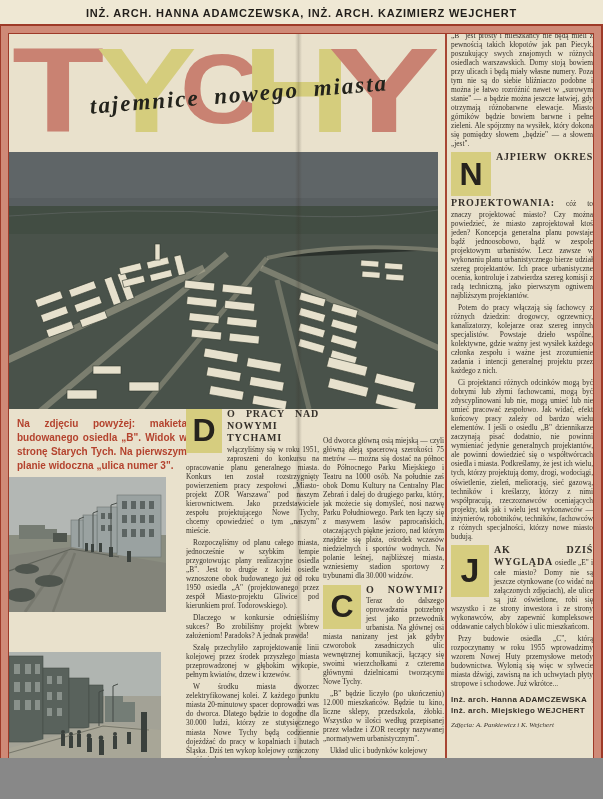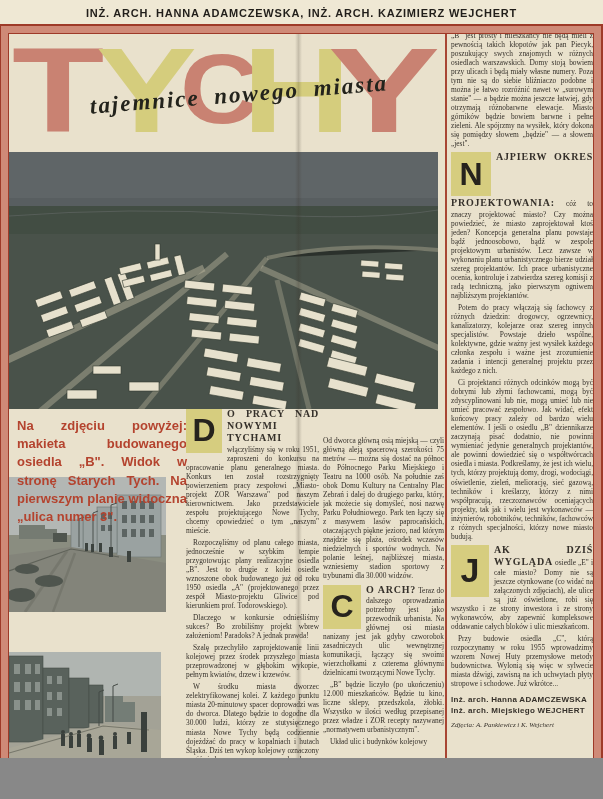--- a/index.html
+++ b/index.html
@@ -30,21 +30,21 @@
   .script{position:absolute;left:38px;top:82px;width:402px;z-index:3;transform:rotate(-4.5deg);
       font-family:"Liberation Serif",serif;font-style:italic;font-weight:700;font-size:23px;
       letter-spacing:2px;word-spacing:7px;color:#23231c;text-align:center;}
   
   .photo{position:absolute;display:block;z-index:4;}
   .ph-main{left:9px;top:152px;}
   .ph-s1{left:9px;top:477px;}
   .ph-s2{left:9px;top:652px;}
   
   .caption{position:absolute;z-index:5;color:var(--red);font-family:"Liberation Sans",sans-serif;
-      font-weight:700;font-size:13px;line-height:1.4;text-align:justify;}
+      font-weight:700;font-size:10px;line-height:1.4;text-align:justify;}
   .cap1{left:17px;top:417px;width:170px;}
   .cap2{left:14px;top:613px;width:175px;}
   
   .col{position:absolute;z-index:5;overflow:hidden;font-size:7.4px;line-height:1.22;
       text-align:justify;}
   .colA{left:186px;top:408px;width:133px;height:376px;}
   .colB{left:323px;top:400px;width:121px;height:386px;margin-top:36px;}
   .colR{left:451px;top:31px;width:142px;height:757px;}
   .para{margin:0 0 3px 0;text-indent:7px;}
   .para.nofi{text-indent:0;}
@@ -282,21 +282,21 @@
     <p class="para">Dlaczego w konkursie odnieśliśmy sukces? Bo zrobiliśmy projekt wbrew założeniom! Paradoks? A jednak prawda!</p>
     <p class="para">Szalę przechyliło zaprojektowanie linii kolejowej przez środek przyszłego miasta przeprowadzonej w głębokim wykopie, pełnym kwiatów, drzew i krzewów.</p>
     <p class="para">W środku miasta dworzec zelektryfikowanej kolei. Z każdego punktu miasta 20-minutowy spacer doprowadzi was do dworca. Dlatego będzie to dogodne dla 30.000 ludzi, którzy ze stutysięcznego miasta Nowe Tychy będą codziennie dojeżdżać do pracy w kopalniach i hutach Śląska. Dziś ten wykop kolejowy oznaczony ongiś jedną czerwoną mocną kreską na planie wrastać zaczyna w ziemię — i żółci się piaskiem i brunatną glinką.</p>
   </div>
 
   <div class="col colB">
     <p class="para nofi">Od dworca główną osią miejską — czyli główną aleją spacerową szerokości 75 metrów — można się dostać na północ do Północnego Parku Miejskiego i Teatru na 1000 osób. Na południe zaś obok Domu Kultury na Centralny Plac Zebrań i dalej do drugiego parku, który, jak możecie się domyśleć, nosi nazwę Parku Południowego. Park ten łączy się z masywem lasów paprocańskich, otaczających piękne jezioro, nad którym znajdzie się plaża, ośrodek wczasów niedzielnych i sportów wodnych. Na polanie leśnej, najbliższej miasta, wzniesiemy stadion sportowy z trybunami dla 30.000 widzów.</p>
     <p class="para nofi">
       <span class="dc-block dcC">
           <span>C</span>
-        </span><span class="lead">O ARCH?</span><span> Teraz do dalszego oprowadzania potrzebny jest jako przewodnik urbanista. Na głównej osi miasta nanizany jest jak gdyby czworobok zasadniczych ulic wewnętrznej komunikacji, łączący się swoimi wierzchołkami z czterema głównymi dzielnicami tworzącymi Nowe Tychy.</span>
+        </span><span class="lead">O NOWYMI?</span><span> Teraz do dalszego oprowadzania potrzebny jest jako przewodnik urbanista. Na głównej osi miasta nanizany jest jak gdyby czworobok zasadniczych ulic wewnętrznej komunikacji, łączący się swoimi wierzchołkami z czterema głównymi dzielnicami tworzącymi Nowe Tychy.</span>
     </p>
     <p class="para">„B" będzie liczyło (po ukończeniu) 12.000 mieszkańców. Będzie tu kino, liczne sklepy, przedszkola, żłobki. Wszystko w ilości według przepisanej przez władze i ZOR recepty nazywanej „normatywem urbanistycznym".</p>
     <p class="para">Układ ulic i budynków kolejowy</p>
   </div>
 
   <div class="vr"></div>
 
   <div class="col colR">
     <p class="para nofi">„B" jest prosty i mieszkańcy nie będą mieli z pewnością takich kłopotów jak pan Piecyk, poszukujący swych znajomych w różnych osiedlach warszawskich. Domy stoją bowiem przy ulicach i będą miały własne numery. Poza tym nie są do siebie bliźniaczo podobne i można je łatwo rozróżnić nawet w „surowym stanie" — a będzie można jeszcze łatwiej, gdy otrzymają różnobarwne elewacje. Miasto górników będzie bowiem barwne i pełne zieleni. Ale spójrzmy na wysiłek, który dokona się pomiędzy słowem „będzie" — a słowem „jest".</p>
     <p class="para nofi">

